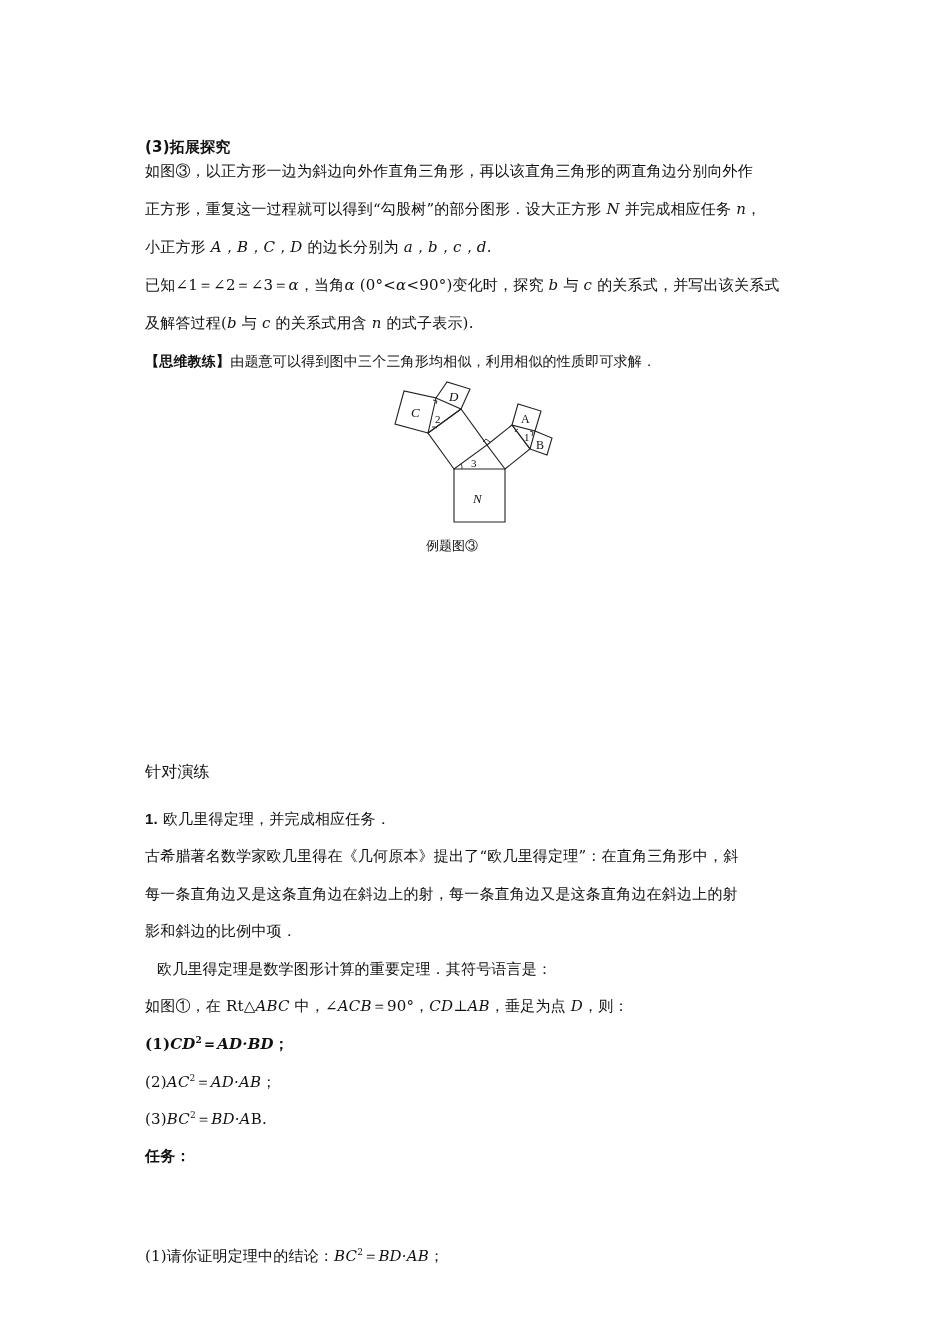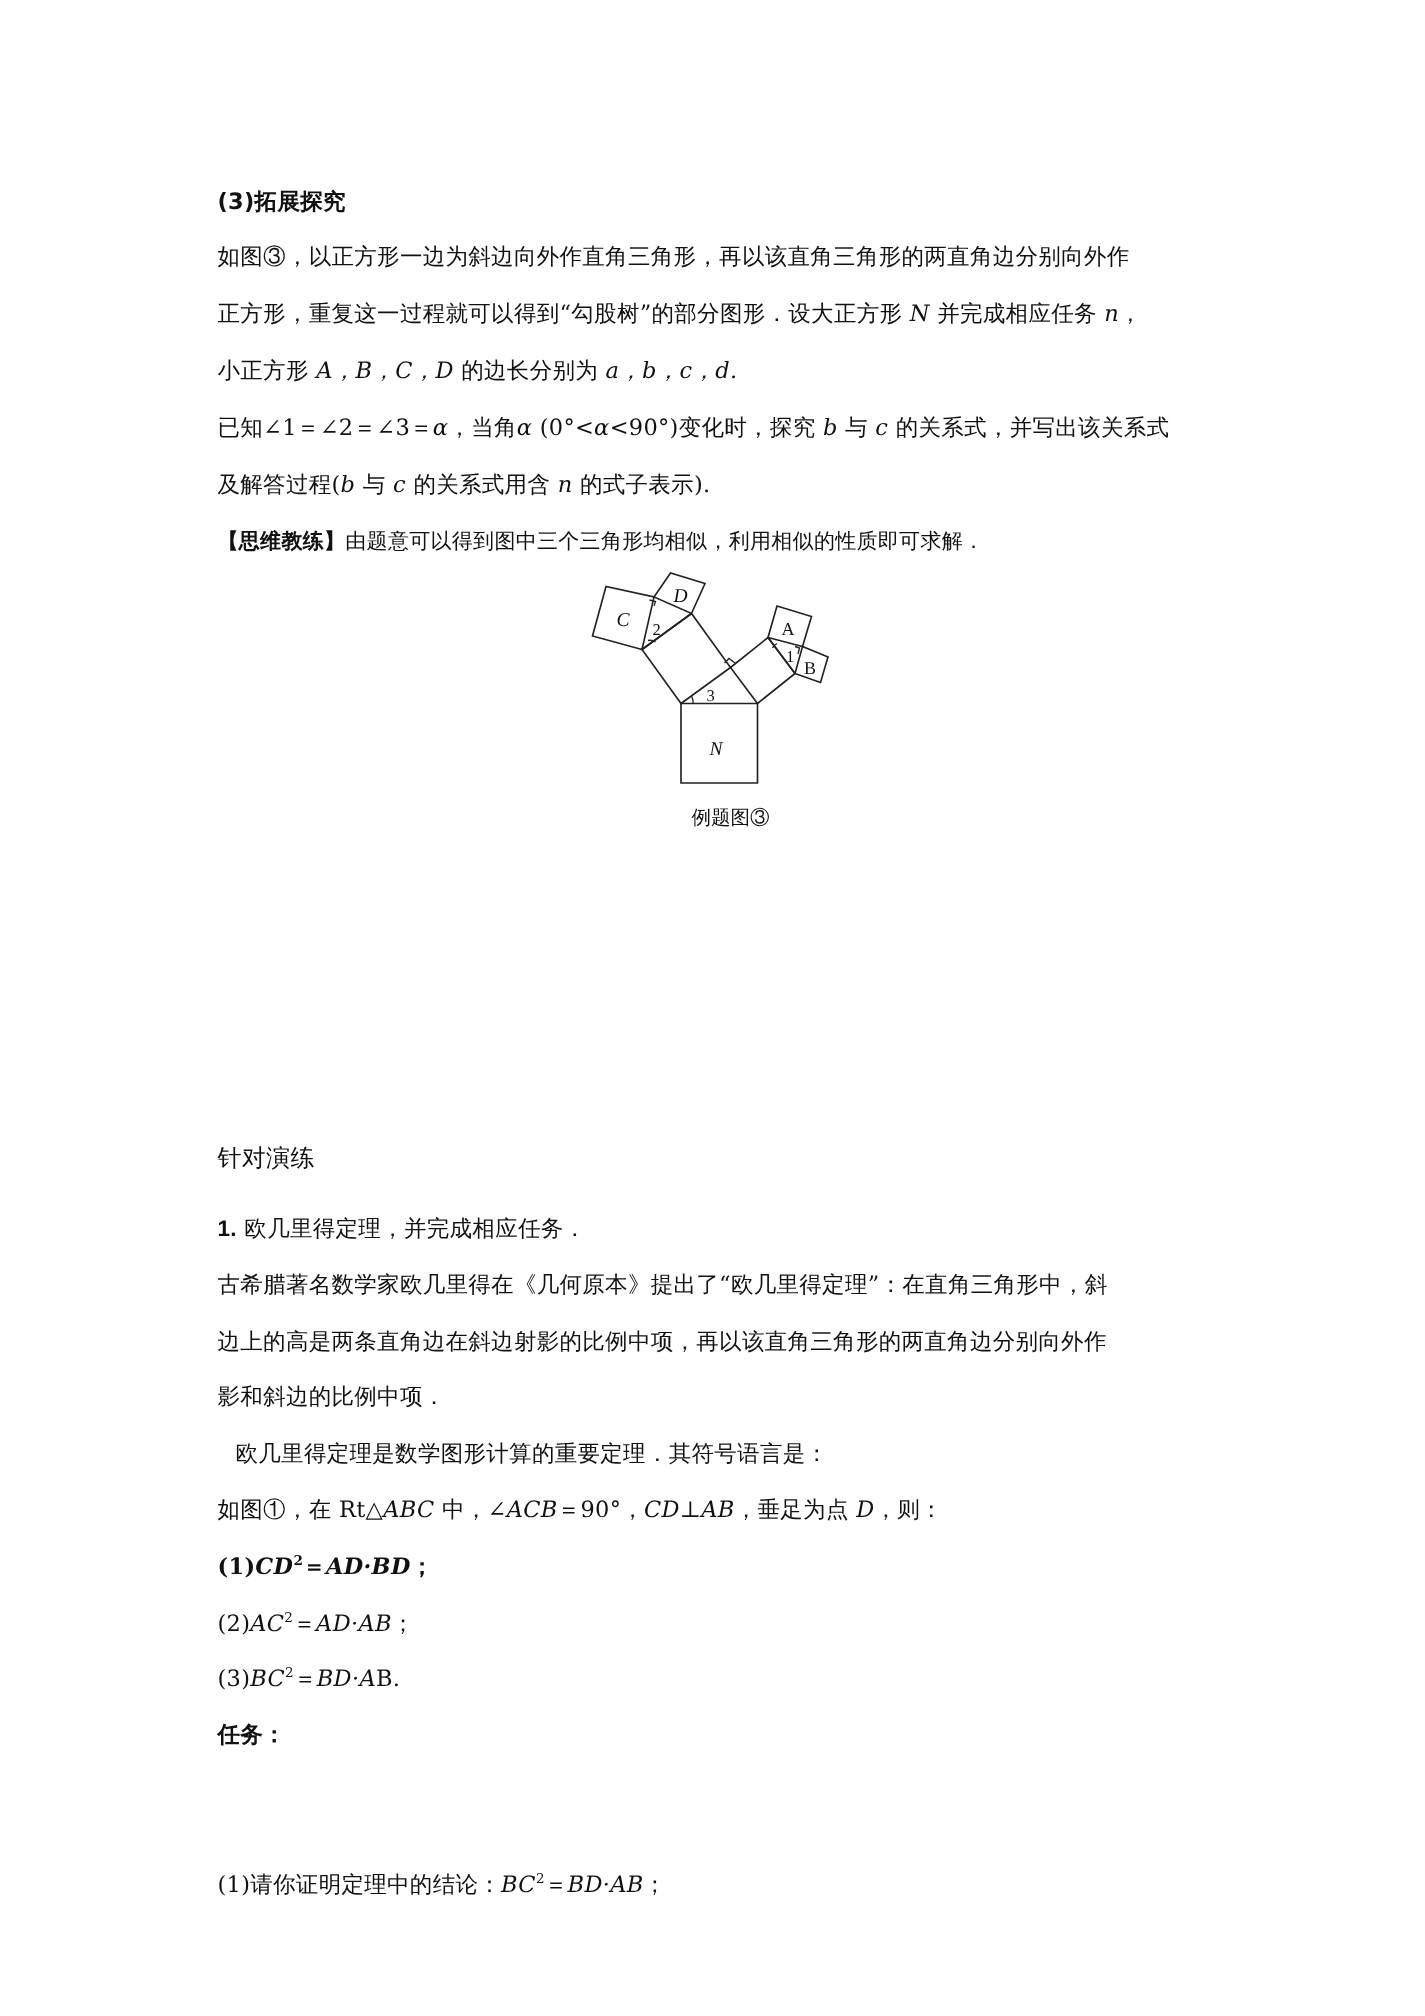--- a/index.html
+++ b/index.html
@@ -4,27 +4,27 @@
 <style>
   html, body { margin: 0; padding: 0; background: #ffffff; }
   body { width: 950px; height: 1344px; position: relative; overflow: hidden;
          font-family: "DejaVu Serif", "Liberation Serif", serif; color: #111; }
   .line { position: absolute; left: 145px; font-size: 15px; line-height: 20px; white-space: nowrap; letter-spacing: 0.2px; }
   .bold { font-weight: bold; font-family: "DejaVu Sans", "Liberation Sans", sans-serif; }
   .heading { font-size: 16px; font-family: "DejaVu Sans", "Liberation Sans", sans-serif; }
   .num-bold { font-weight: bold; font-family: "Liberation Sans", sans-serif; }
   i { font-style: italic; }
   sup { font-size: 9px; vertical-align: super; line-height: 0; }
-  .caption { position: absolute; left: 461px; top: 537px; font-size: 13px; line-height: 18px; }
+  .caption { position: absolute; left: 426px; top: 537px; font-size: 13px; line-height: 18px; }
   svg.fig { position: absolute; left: 380px; top: 375px; }
 </style>
 </head>
 <body>
 
-<div class="line bold" style="top:124px;">(3)拓展探究</div>
+<div class="line bold" style="top:137px;">(3)拓展探究</div>
 
 <div class="line" style="top:161px;">如图③，以正方形一边为斜边向外作直角三角形，再以该直角三角形的两直角边分别向外作</div>
 
 <div class="line" style="top:199px;">
   <span>正方形，重复这一过程就可以得到“勾股树”的部分图形．设大正方形</span>
   <i>N</i>
   <span>并完成相应任务</span>
   <i>n</i><span>，</span>
 </div>
 
@@ -100,21 +100,21 @@
 <div class="caption">例题图③</div>
 
 <div class="line heading" style="top:762px;">针对演练</div>
 
 <div class="line" style="top:809px;">
   <span class="num-bold">1.</span>
   <span>欧几里得定理，并完成相应任务．</span>
 </div>
 
 <div class="line" style="top:846px;">古希腊著名数学家欧几里得在《几何原本》提出了“欧几里得定理”：在直角三角形中，斜</div>
-<div class="line" style="top:884px;">边上的高是两条直角边在斜边射影的比例中项，再以该直角三角形的两直角边分别向外作</div>
+<div class="line" style="top:884px;">每一条直角边又是这条直角边在斜边上的射，每一条直角边又是这条直角边在斜边上的射</div>
 <div class="line" style="top:921px;">影和斜边的比例中项．</div>
 <div class="line" style="top:959px;padding-left:12px;">欧几里得定理是数学图形计算的重要定理．其符号语言是：</div>
 
 <div class="line" style="top:996px;">
   <span>如图①，在 Rt△</span><i>ABC</i><span> 中，∠</span><i>ACB</i><span>＝90°，</span><i>CD</i><span>⊥</span><i>AB</i><span>，垂足为点</span>
   <i>D</i><span>，则：</span>
 </div>
 
 <div class="line" style="top:1034px;font-weight:bold;">
   <span>(1)</span><i>CD</i><sup>2</sup><span>＝</span><i>AD·BD</i><span>；</span>

